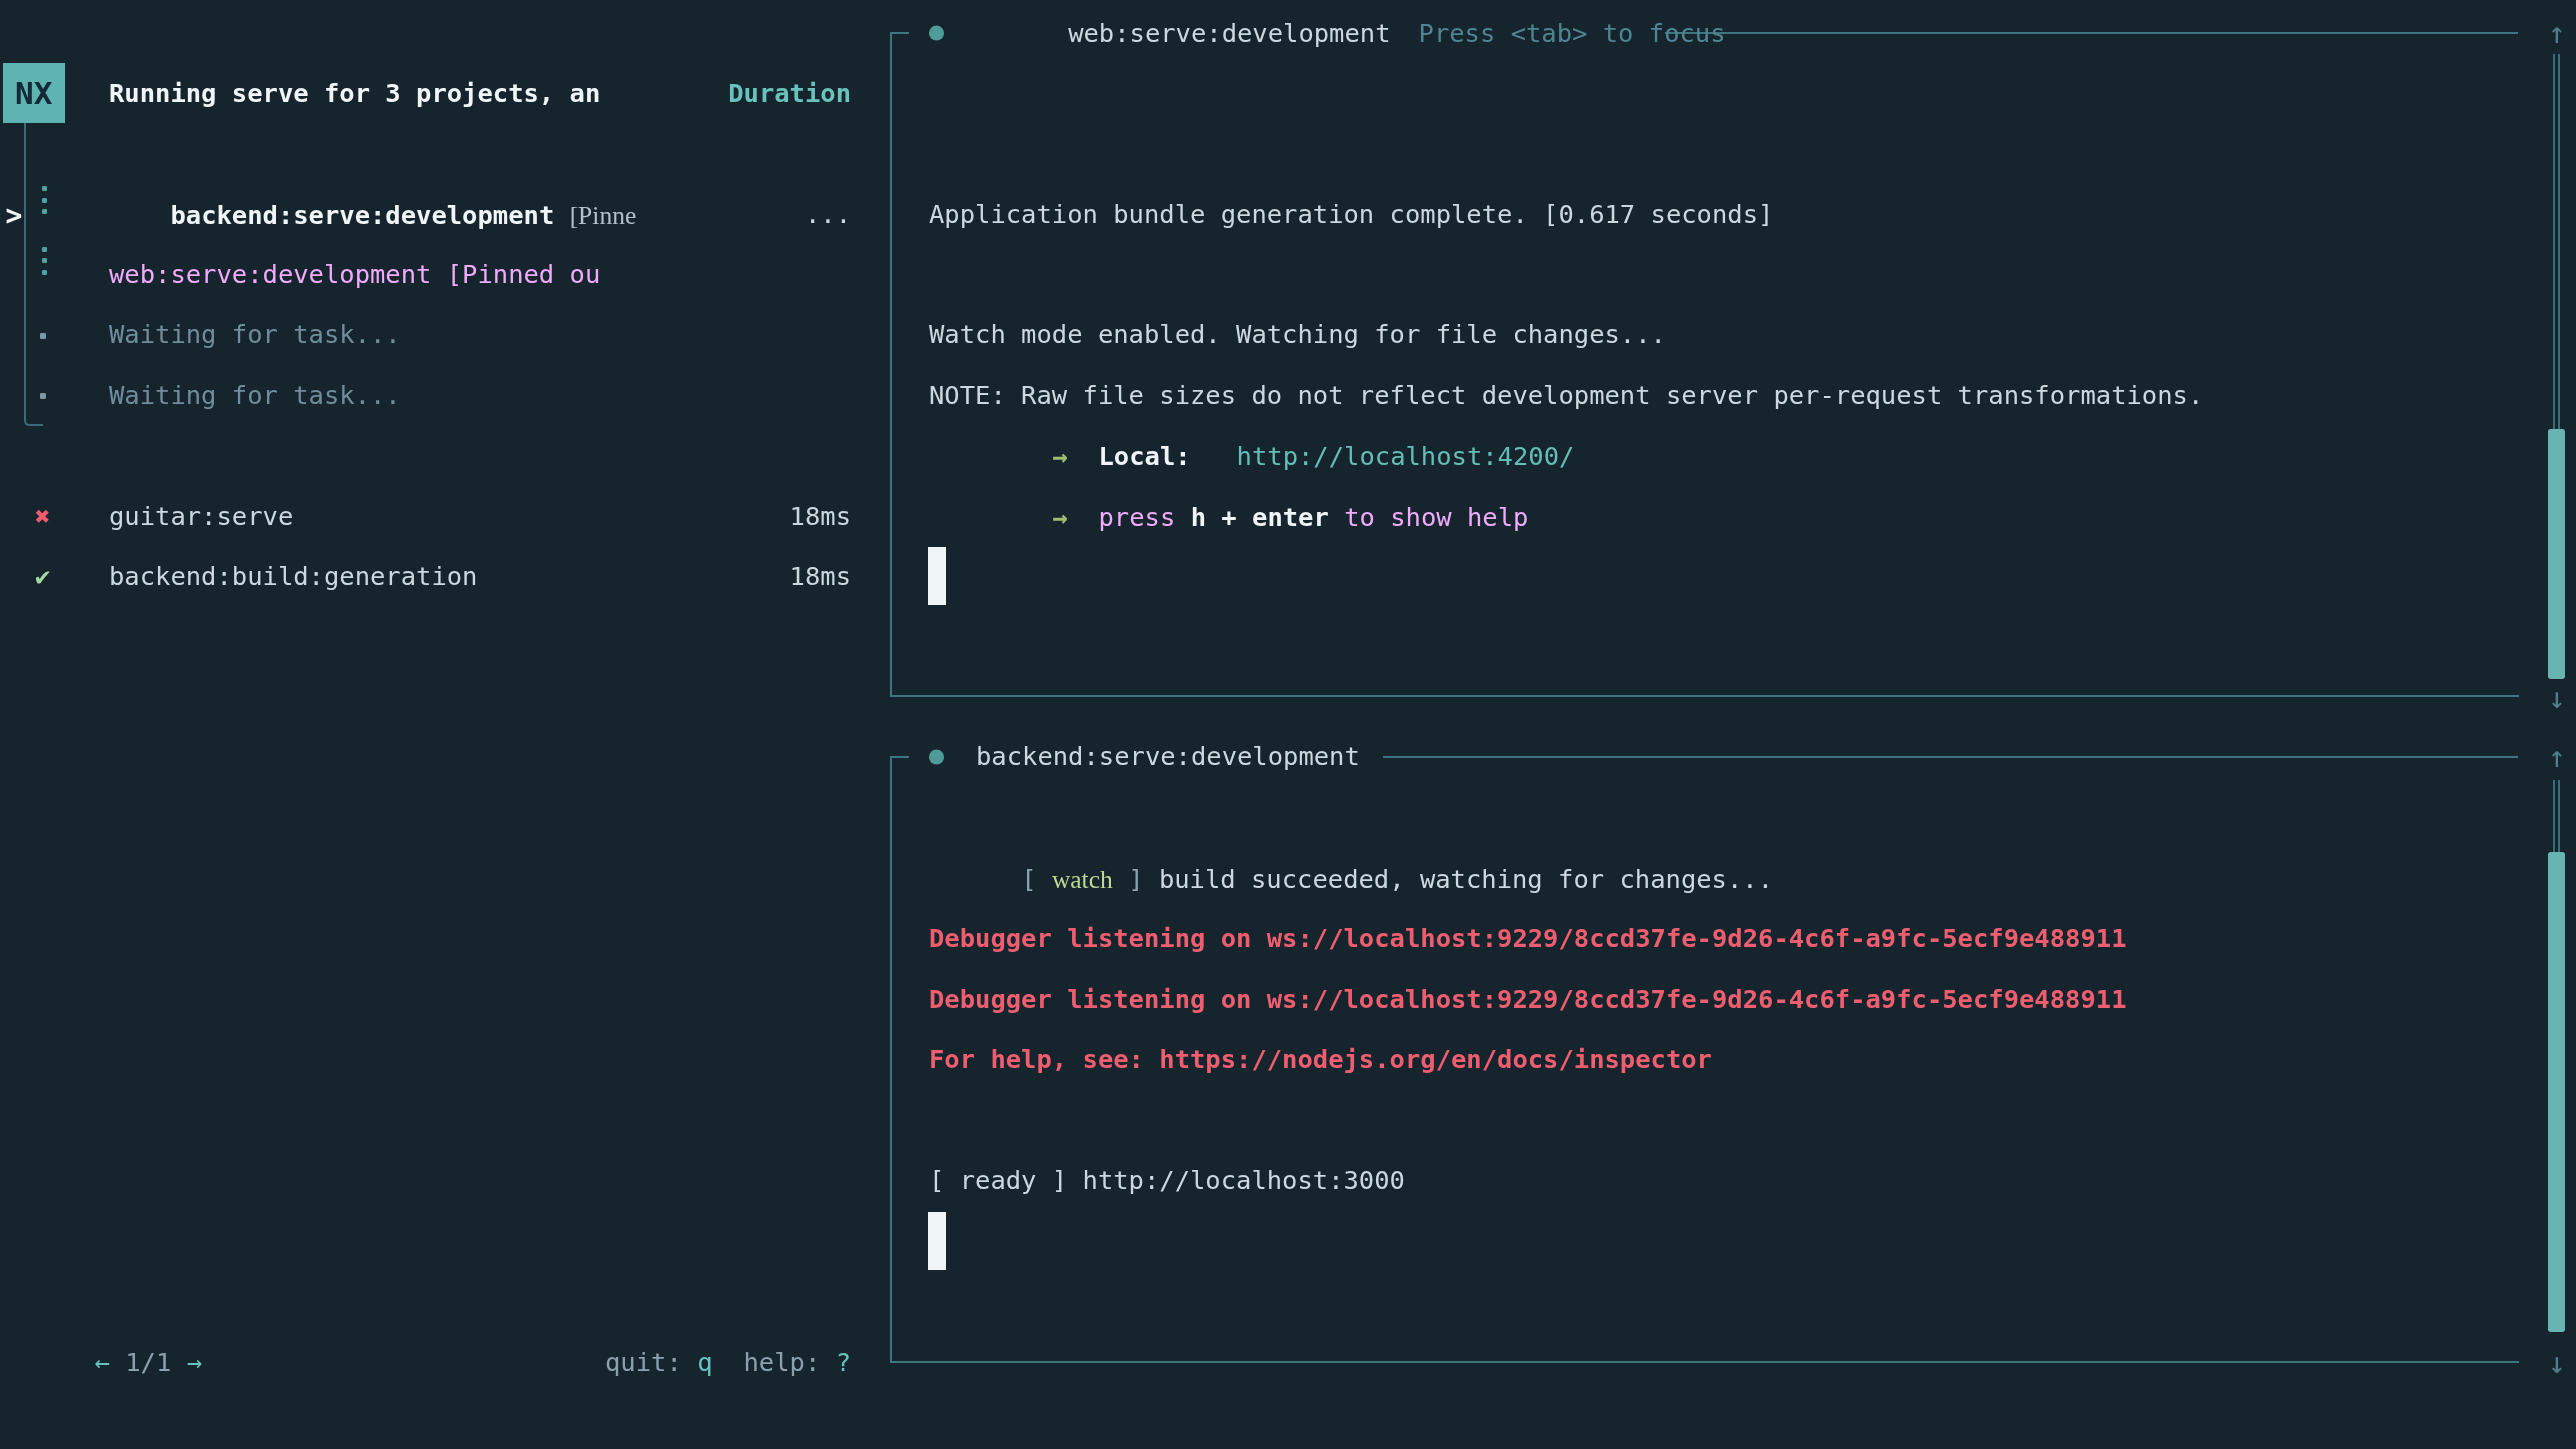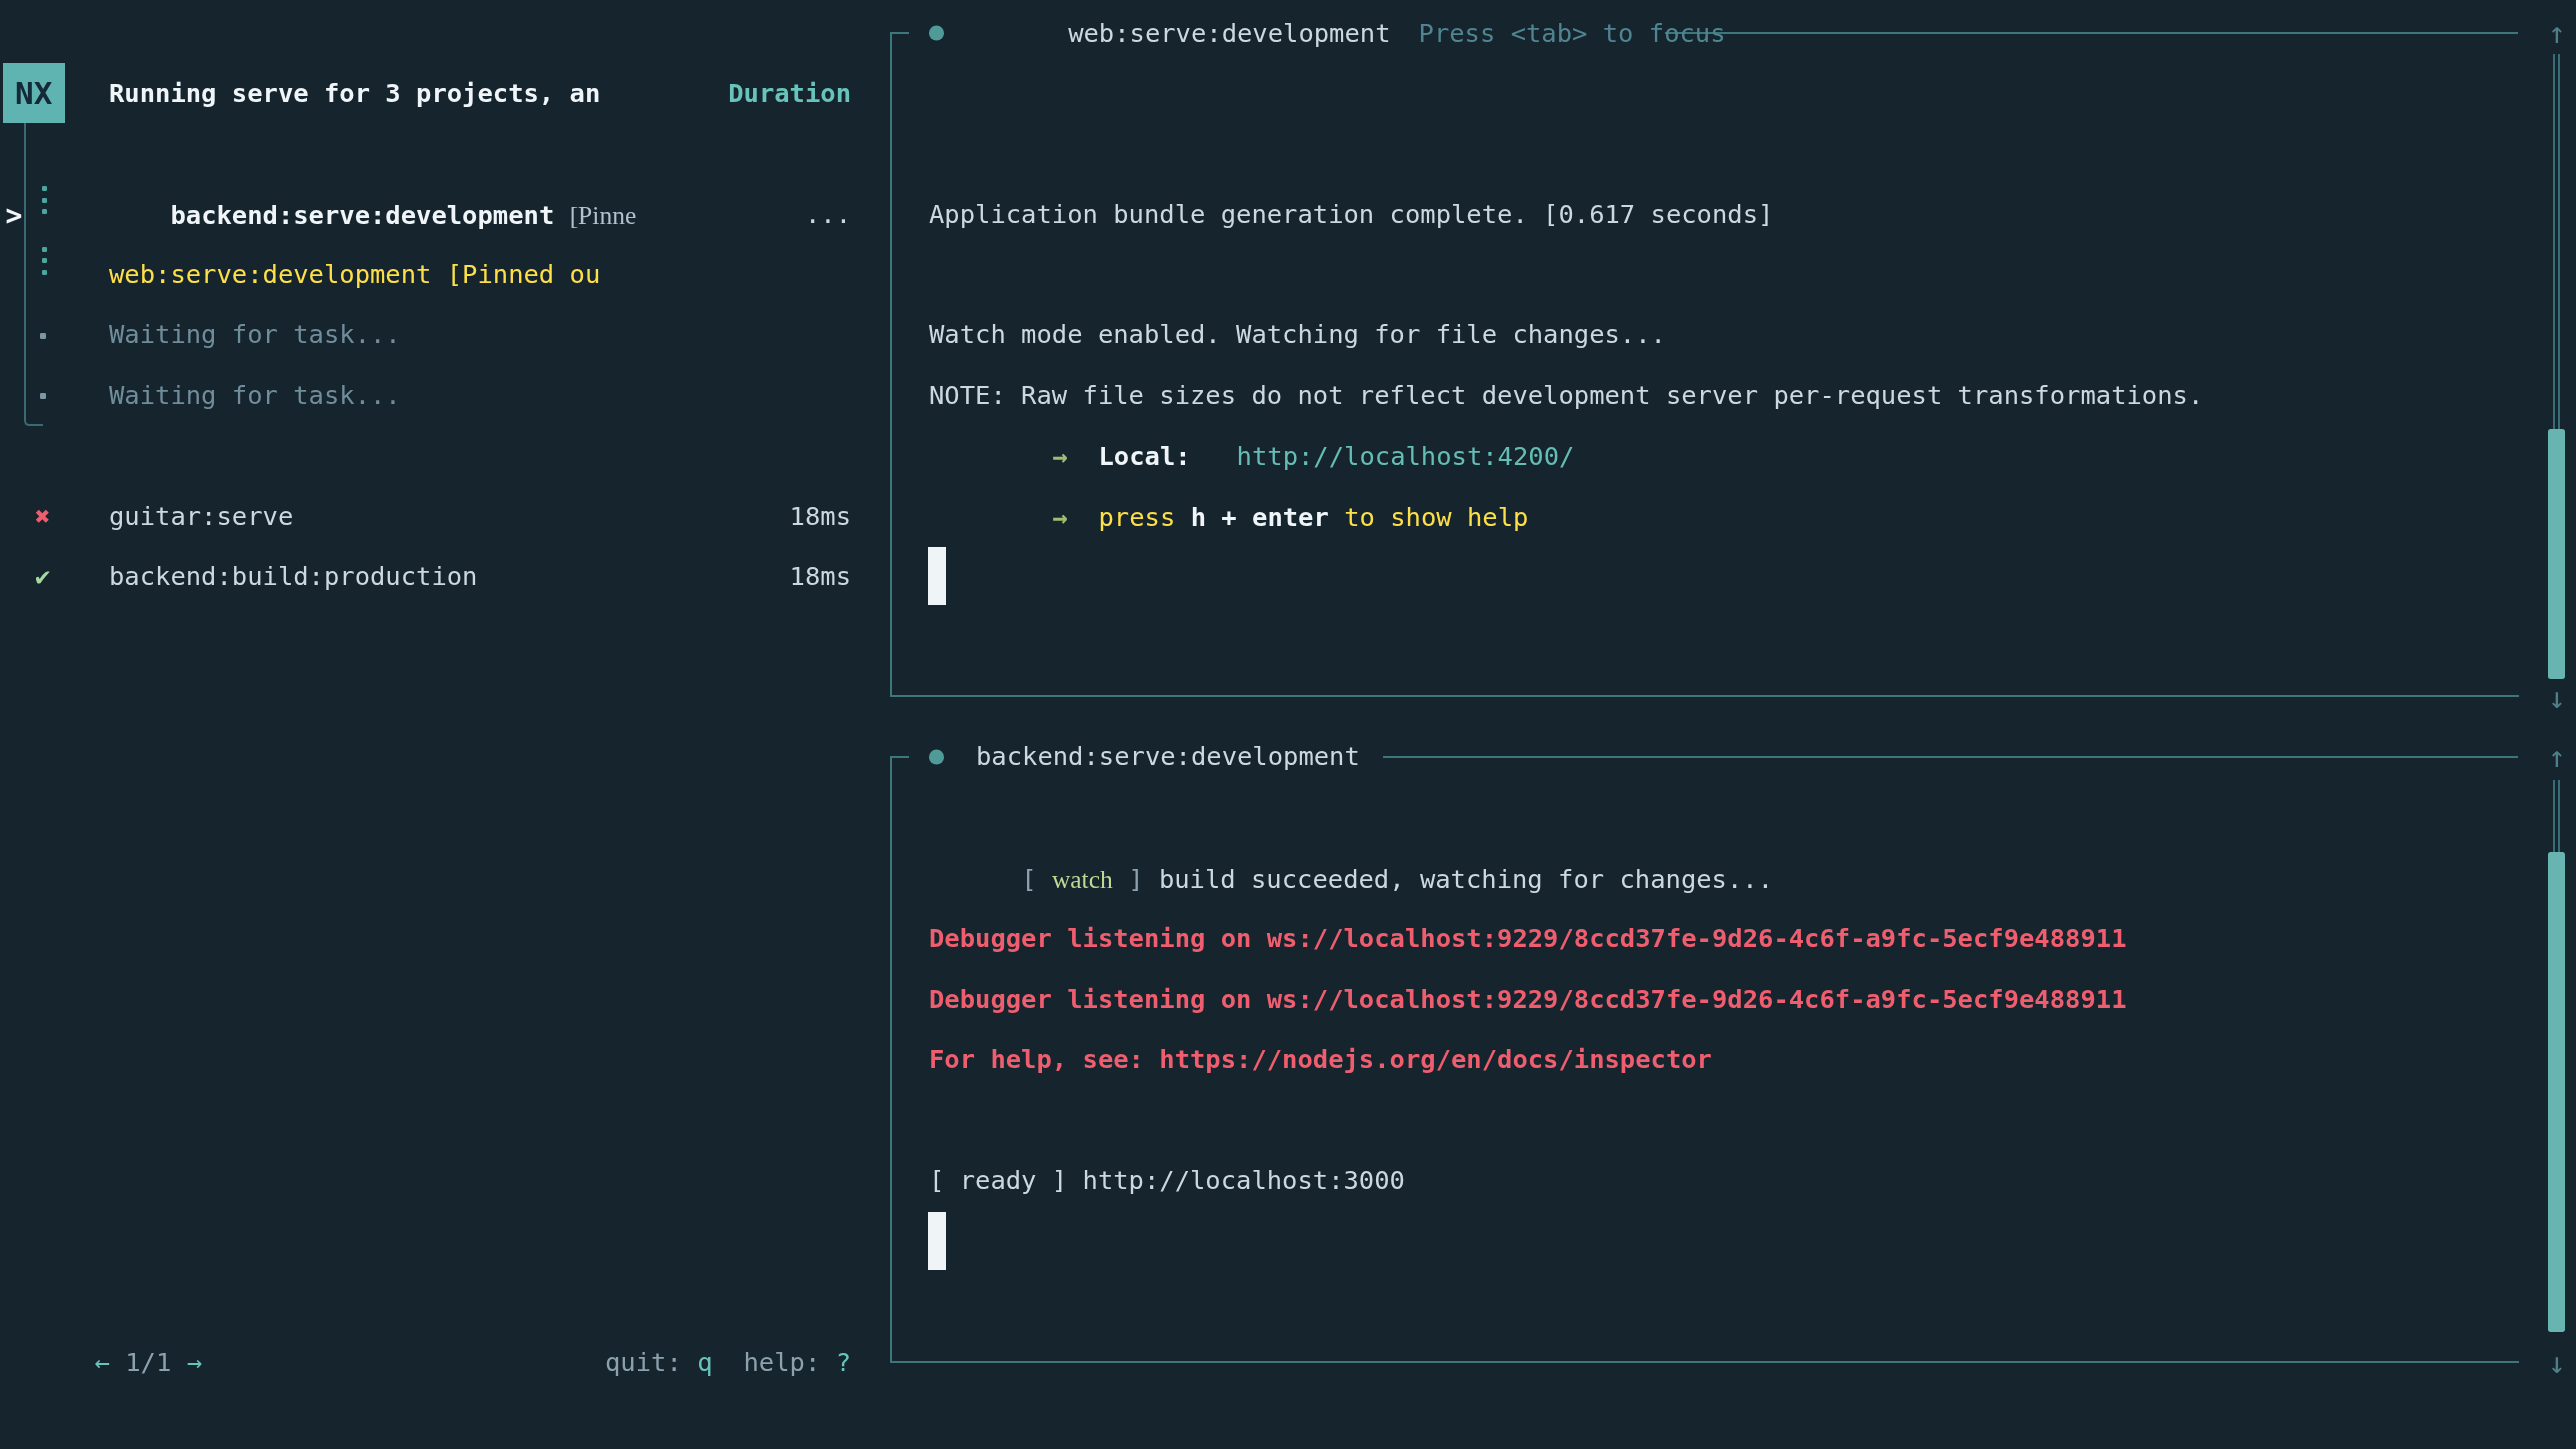--- a/index.html
+++ b/index.html
@@ -7,21 +7,21 @@
     position:relative;width:2576px;height:1449px;background:#16242e;
     font-family:"DejaVu Sans Mono","Liberation Mono",monospace;
     font-size:25.5px;overflow:hidden;
   }
   .line{position:absolute;white-space:pre;transform:translateY(-50%);line-height:1;}
   .rline{position:absolute;white-space:pre;transform:translateY(-50%);line-height:1;left:0;width:851px;text-align:right;}
 
   
   .t-white-b{color:#eff5f8;font-weight:bold;}
   .t-light{color:#ccd8df;}
-  .t-mid{color:#fde047;}
+  .t-mid{color:#f0abfc;}
   .t-dim{color:#6f8d9a;}
   .t-dimname{color:#b2c1cb;}
   .t-teal{color:#67c3bb;}
   .t-teal-b{color:#67c3bb;font-weight:bold;}
   .t-url{color:#64beb6;}
   .t-url-b{color:#64beb6;font-weight:normal;}
   .t-hint{color:#4e8591;}
   .t-red-b{color:#ef5e6e;font-weight:bold;}
   .t-green{color:#bcda93;}
   .t-gArrow{color:#9fbd71;font-weight:bold;}
@@ -99,21 +99,21 @@
   <div class="wdot" style="left:40px;top:333px;"></div>
   <div class="line t-dim" style="left:109px;top:335px;">Waiting for task...</div>
   <div class="wdot" style="left:40px;top:393px;"></div>
   <div class="line t-dim" style="left:109px;top:396px;">Waiting for task...</div>
 
   <div class="line t-cross" style="left:35px;top:517px;">✖</div>
   <div class="line t-light" style="left:109px;top:517px;">guitar:serve</div>
   <div class="rline t-light" style="top:517px;">18ms</div>
 
   <div class="line t-check" style="left:35px;top:577px;">✔</div>
-  <div class="line t-light" style="left:109px;top:577px;">backend:build:production</div>
+  <div class="line t-light" style="left:109px;top:577px;">backend:build:generation</div>
   <div class="rline t-light" style="top:577px;">18ms</div>
 
   <div class="line" style="left:33px;top:1362px;">
     <span class="t-teal m1r">←</span><span class="t-pager m1r">1/1</span><span class="t-teal">→</span>
   </div>
   <div class="rline" style="top:1362px;">
     <span class="t-pager m1r">quit:</span><span class="t-teal m2r">q</span><span class="t-pager m1r">help:</span><span class="t-teal">?</span>
   </div>
 
   <div>

